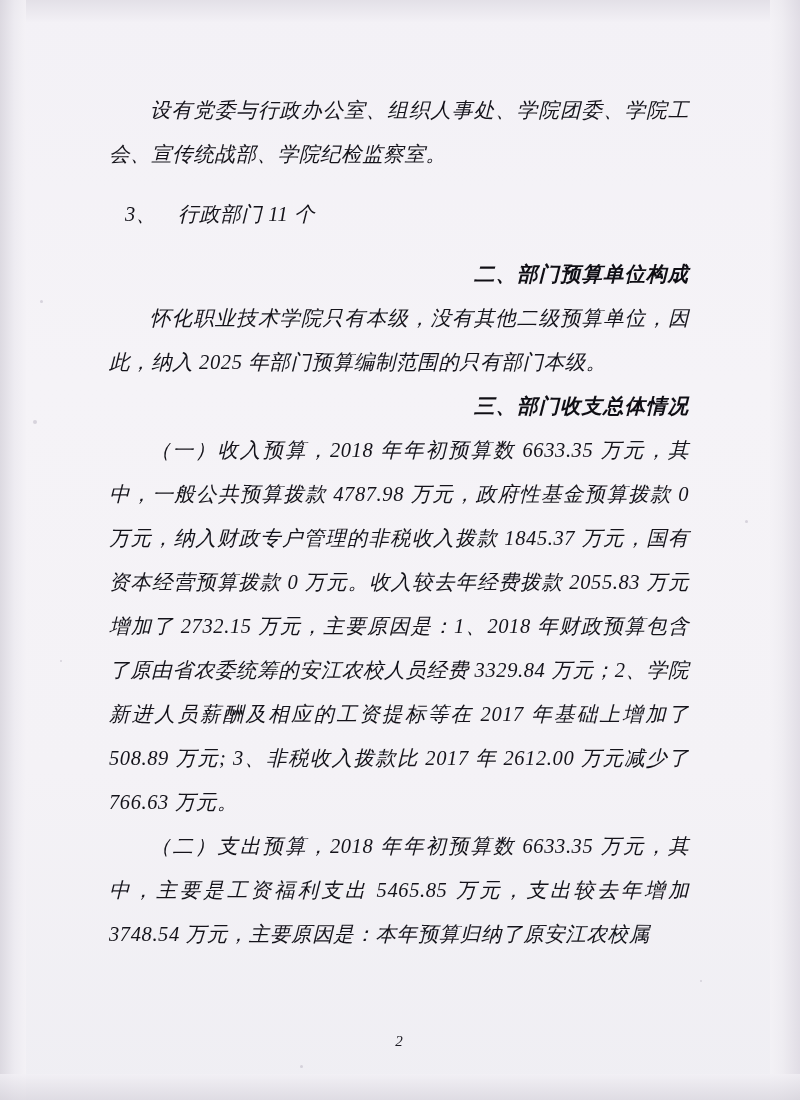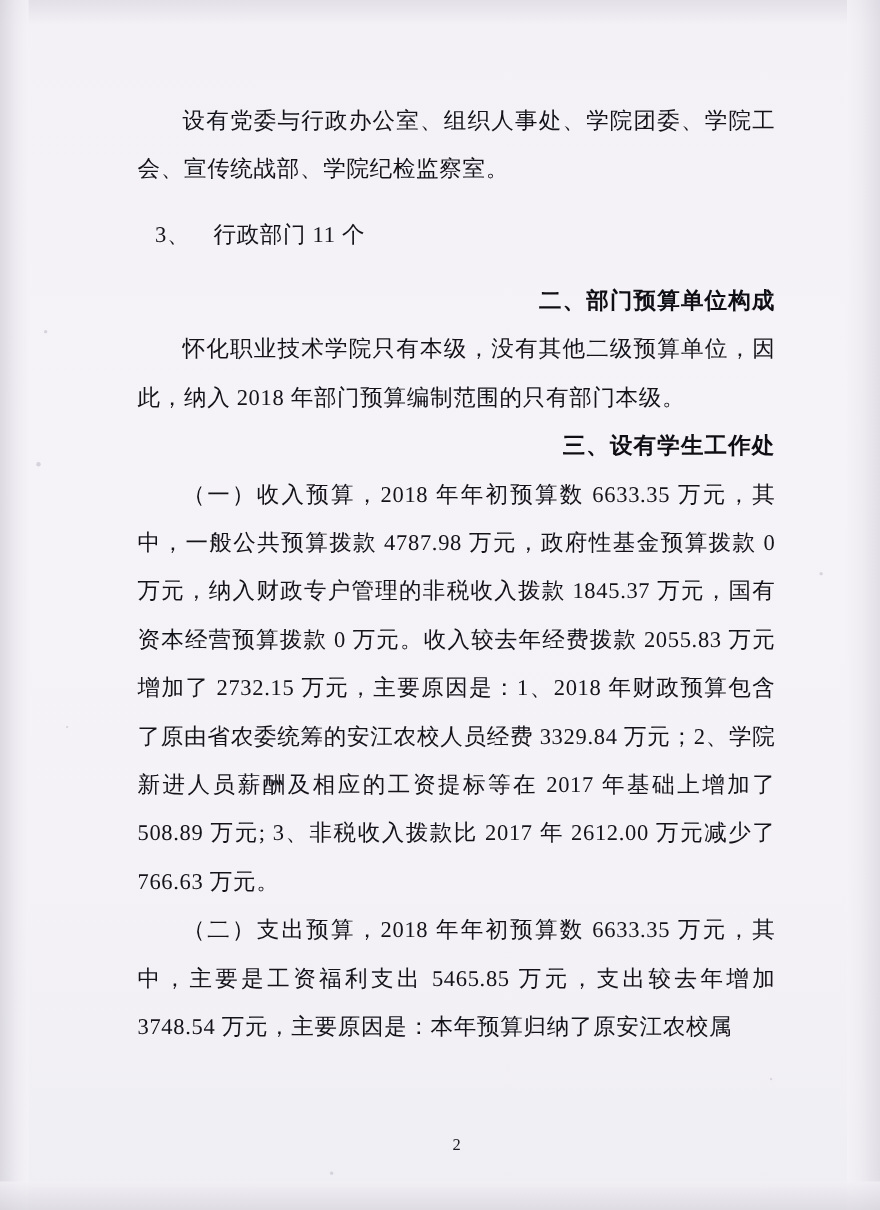--- a/index.html
+++ b/index.html
@@ -50,23 +50,24 @@
   }
   .speck {
     position: absolute;
     background: #b9b3c2;
     border-radius: 50%;
     opacity: .5;
   }
 
   .doc-body {
     position: absolute;
-    left: 125px;
+    left: 109px;
     top: 88px;
     width: 580px;
+    font-style: italic;
   }
   .para {
     font-size: 20.5px;
     line-height: 44px;
     color: #14131a;
     letter-spacing: .6px;
     text-align: justify;
     text-justify: inter-character;
     margin: 0;
     white-space: pre-wrap;
@@ -121,23 +122,23 @@
 
   <div class="doc-body">
 
     <p class="para indent-2">设有党委与行政办公室、组织人事处、学院团委、学院工会、宣传统战部、学院纪检监察室。</p>
 
     <p class="numbered">3、　行政部门 11 个</p>
 
 
     <p class="heading">二、部门预算单位构成</p>
 
-    <p class="para indent-2">怀化职业技术学院只有本级，没有其他二级预算单位，因此，纳入 2018 年部门预算编制范围的只有部门本级。</p>
+    <p class="para indent-2">怀化职业技术学院只有本级，没有其他二级预算单位，因此，纳入 2025 年部门预算编制范围的只有部门本级。</p>
 
-    <p class="heading">三、设有学生工作处</p>
+    <p class="heading">三、部门收支总体情况</p>
 
     <p class="para indent-2">（一）收入预算，2018 年年初预算数 6633.35 万元，其中，一般公共预算拨款 4787.98 万元，政府性基金预算拨款 0 万元，纳入财政专户管理的非税收入拨款 1845.37 万元，国有资本经营预算拨款 0 万元。收入较去年经费拨款 2055.83 万元增加了 2732.15 万元，主要原因是：1、2018 年财政预算包含了原由省农委统筹的安江农校人员经费 3329.84 万元；2、学院新进人员薪酬及相应的工资提标等在 2017 年基础上增加了 508.89 万元; 3、非税收入拨款比 2017 年 2612.00 万元减少了 766.63 万元。</p>
 
     <p class="para indent-2">（二）支出预算，2018 年年初预算数 6633.35 万元，其中，主要是工资福利支出 5465.85 万元，支出较去年增加 3748.54 万元，主要原因是：本年预算归纳了原安江农校属</p>
 
     <div class="page-number">2</div>
   </div>
 </div>
 
 </body></html>

